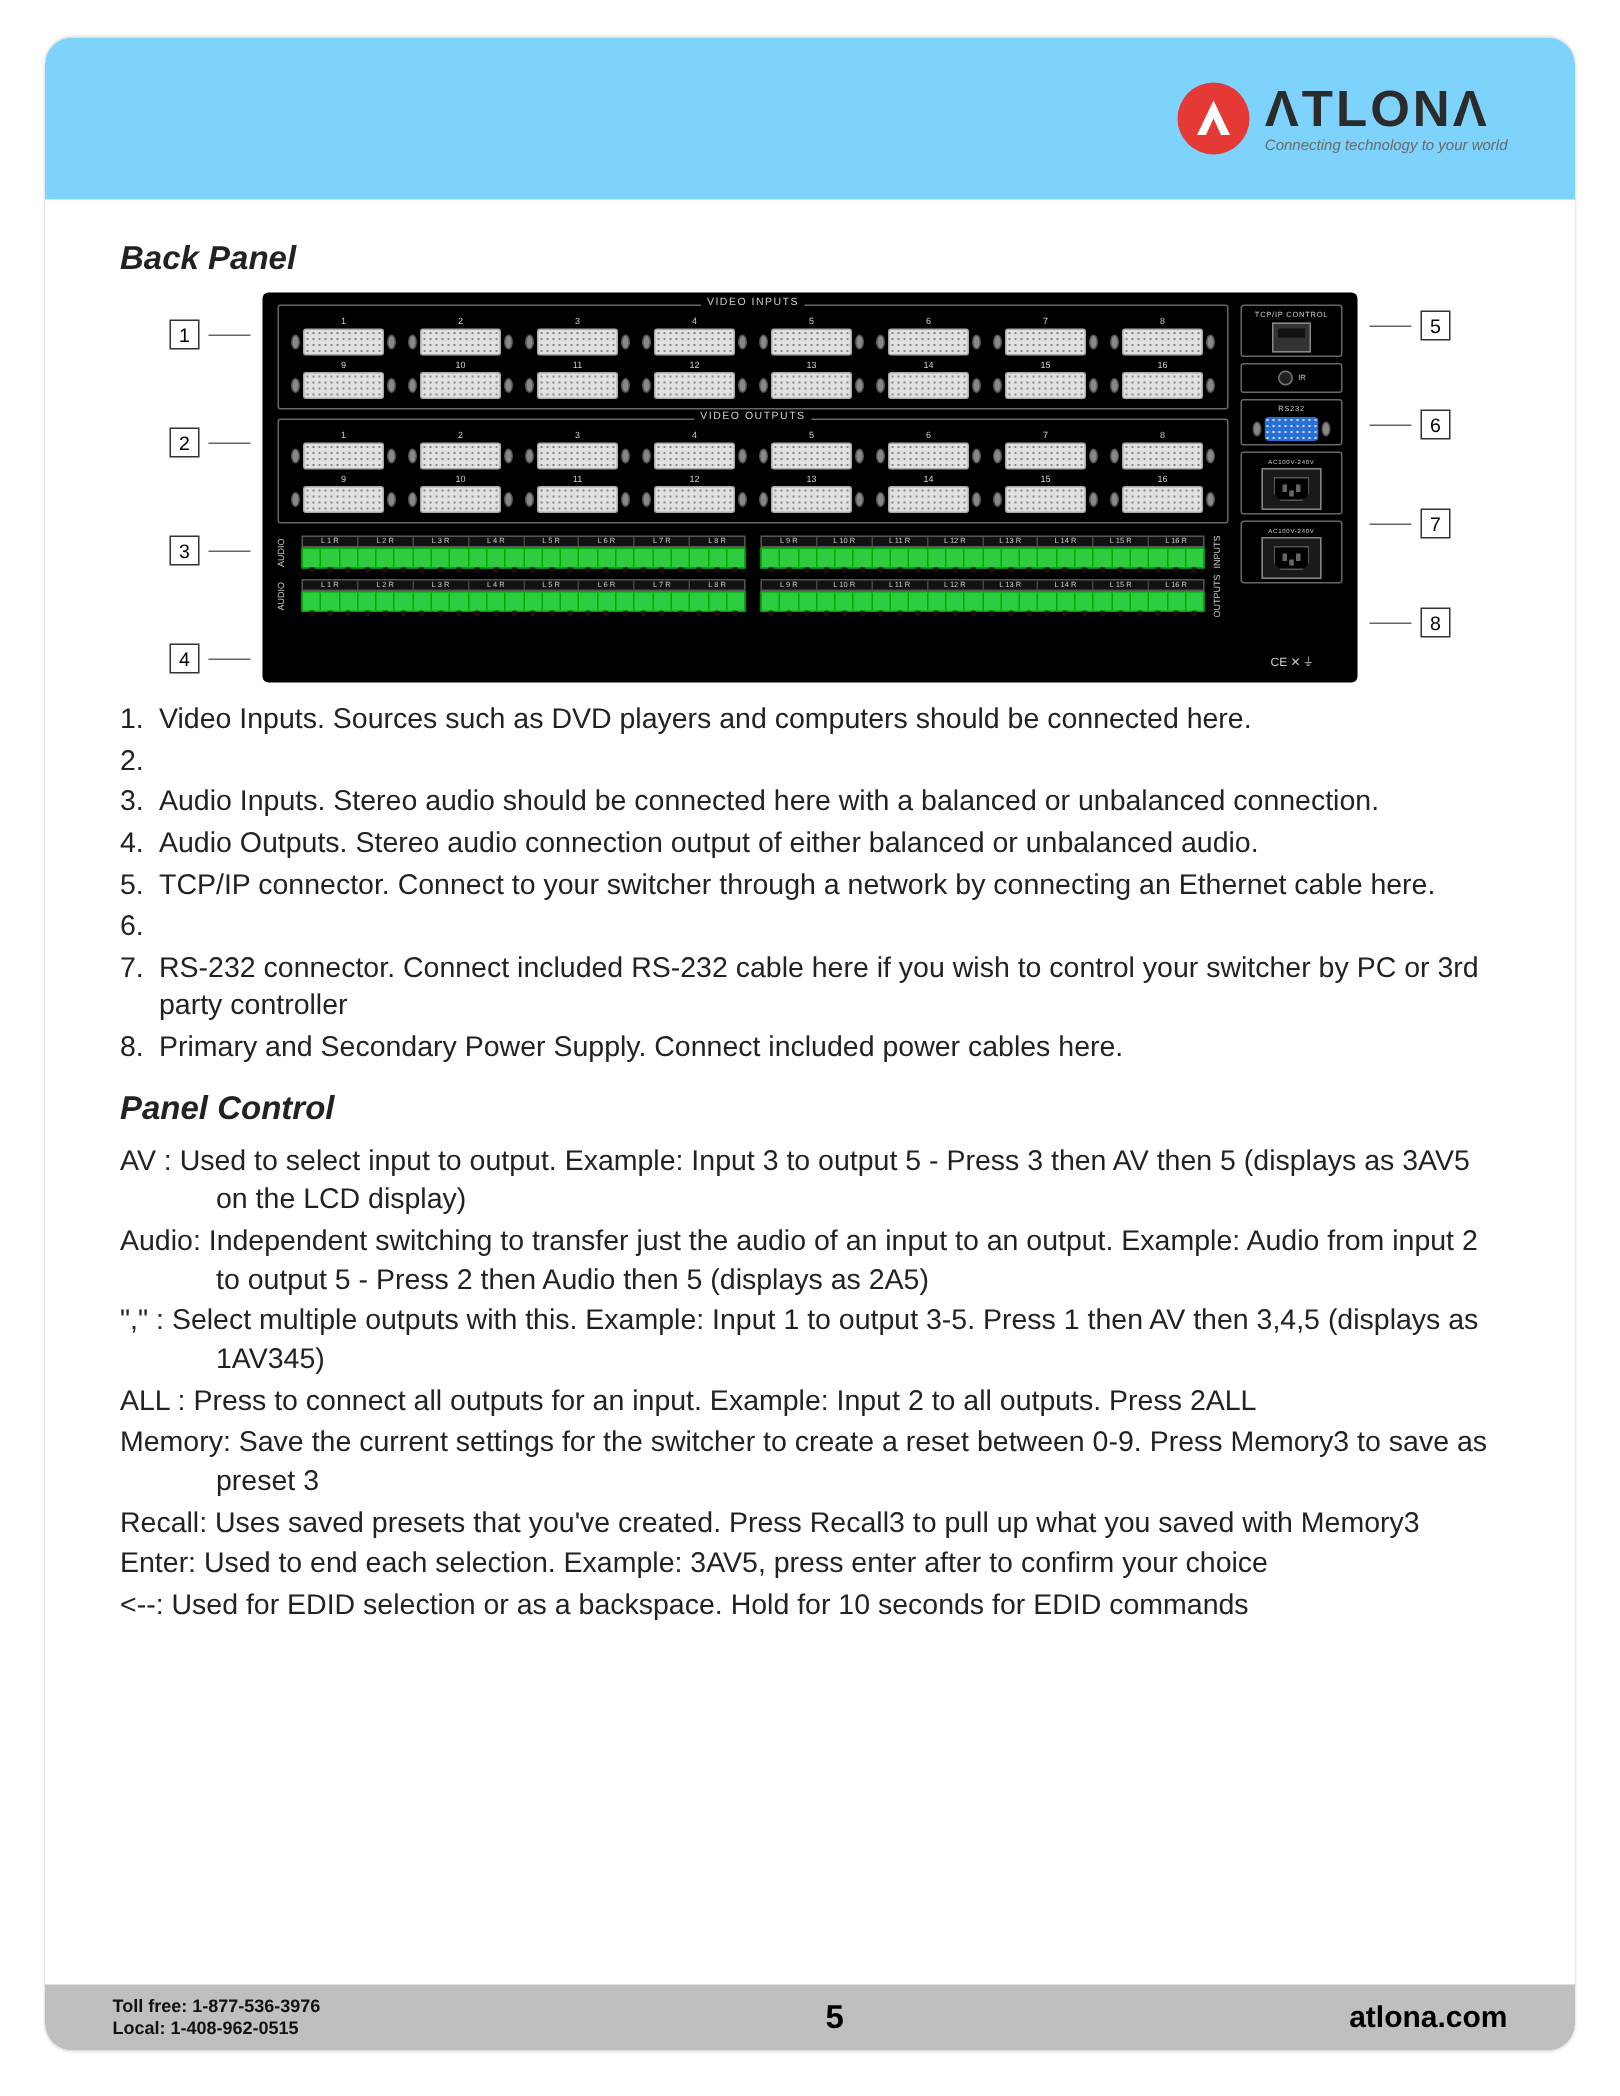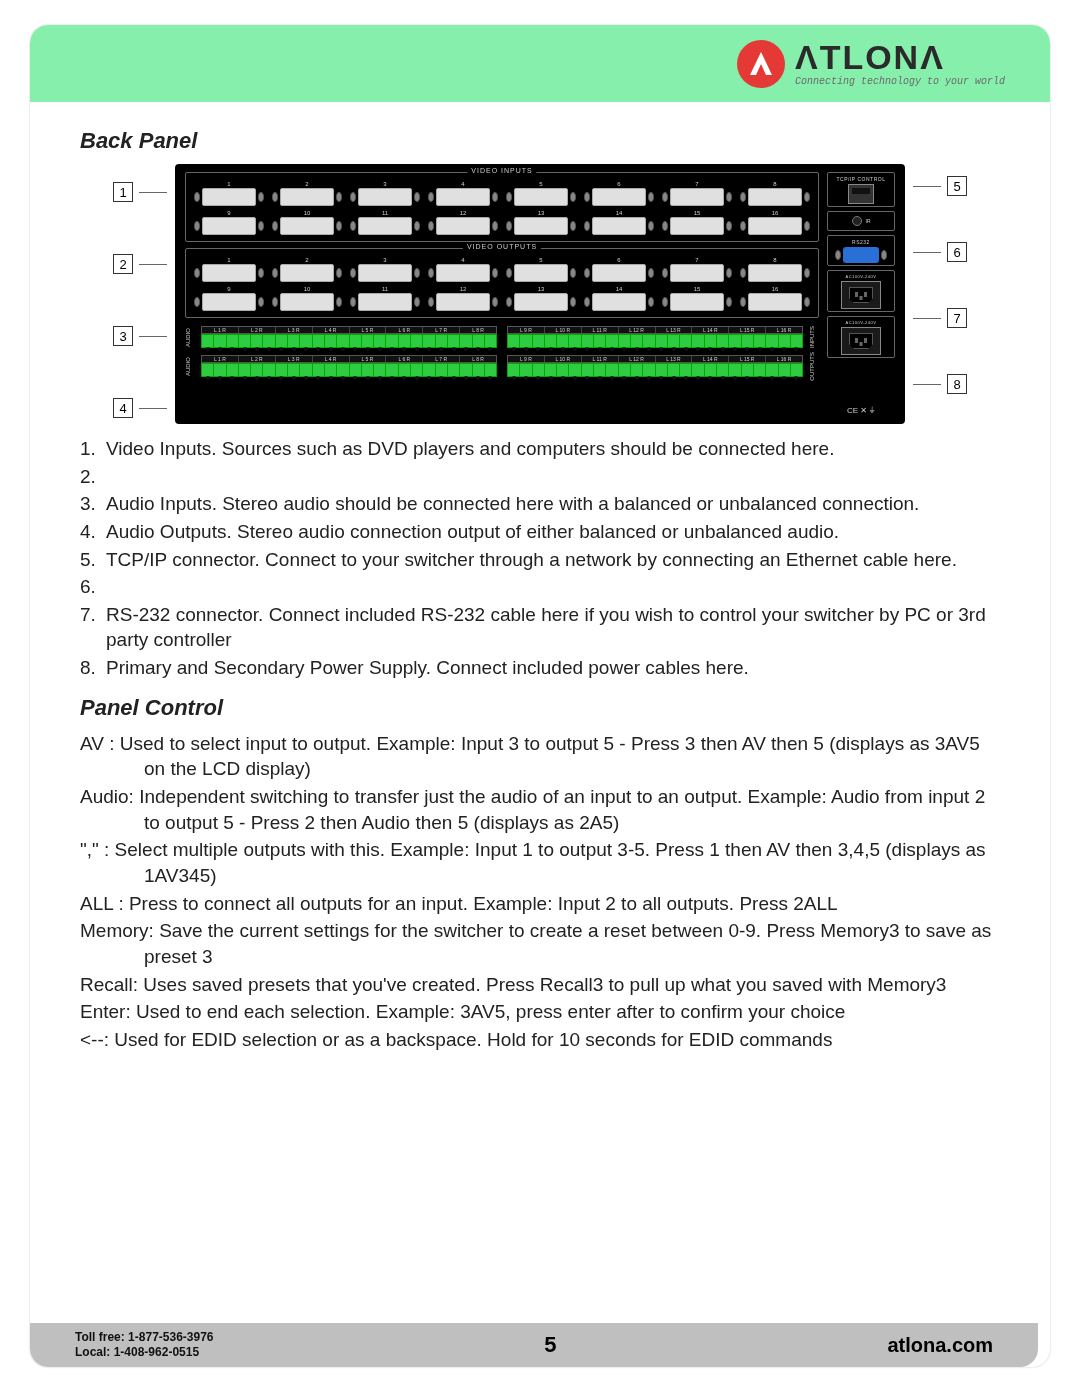--- a/index.html
+++ b/index.html
@@ -11,42 +11,41 @@
   }
   .inner {
     width: 100%; height: 100%;
     background: #fff;
     border-radius: 18px;
     overflow: hidden;
     position: relative;
     box-shadow: 0 0 2px rgba(0,0,0,0.25);
   }
   .header {
-    background: #86efac;
-    height: 77px;
+    background: #7dd3fc;
+    height: 108px;
     padding: 16px 45px;
     display: flex; align-items: center; justify-content: flex-end;
     border-top-left-radius: 18px; border-top-right-radius: 18px;
   }
   .logo { display: flex; align-items: center; gap: 10px; }
   .logo-mark {
     width: 48px; height: 48px; border-radius: 50%;
     background: #e53935;
     display: flex; align-items: center; justify-content: center;
   }
   .logo-mark svg { display:block; }
   .logo-text-block { display: flex; flex-direction: column; }
   .logo-word {
     font-size: 34px; font-weight: 700; color: #2b2b2b; letter-spacing: 2px;
     font-family: Arial, sans-serif; line-height: 1;
   }
   .logo-tag {
     font-size: 10px; color: #6a6a6a; font-style: italic; text-align: right;
     margin-top: 2px;
-    font-family: Liberation Mono, monospace;
   }
   .content { padding: 18px 50px 0 50px; }
   h2.sec {
     font-size: 22px; font-style: italic; font-weight: 700; color: #222;
     margin: 8px 0 10px 0;
   }
 
   
   .panel-wrap {
     display: flex; align-items: stretch; justify-content: center;
@@ -172,21 +171,21 @@
   
   .body-text { font-size: 19px; color:#222; line-height:1.35; margin-top:8px;}
   .numlist { margin: 8px 0 0 0; }
   .numlist .item { display:flex; gap:6px; margin-bottom:2px;}
   .numlist .item .n { min-width: 20px;}
 
   .ctrl-list { margin-top:6px;}
 
   
   .footer {
-    position:absolute; left:0; right:12px; bottom:0;
+    position:absolute; left:0; right:0; bottom:0;
     height: 44px; background:#bfbfbf;
     border-bottom-left-radius:18px; border-bottom-right-radius:18px;
     display:flex; align-items:center; justify-content:space-between;
     padding: 0 45px;
   }
   .footer .phones { font-size:12px; color:#111; line-height:1.25; font-weight:700;}
   .footer .pagenum { font-size:22px; font-weight:700;}
   .footer .site { font-size:20px; font-weight:700;}
 </style>
 </head>

